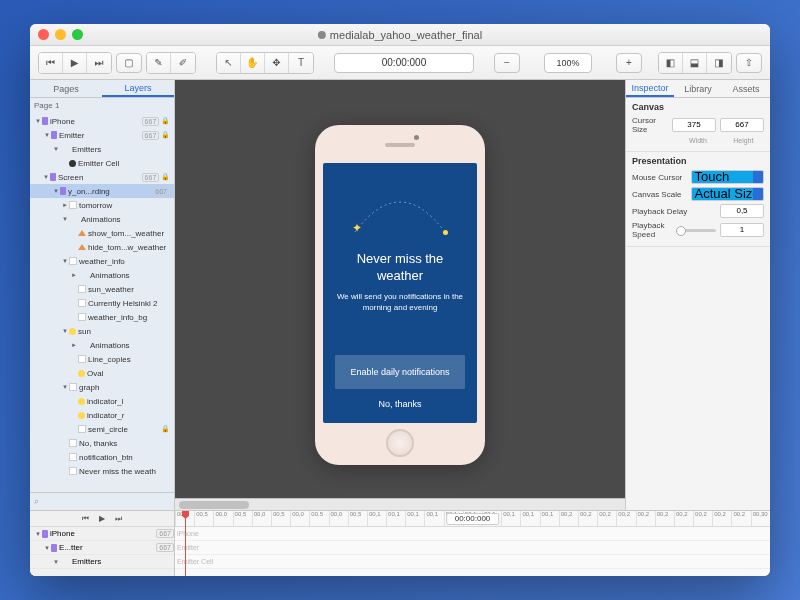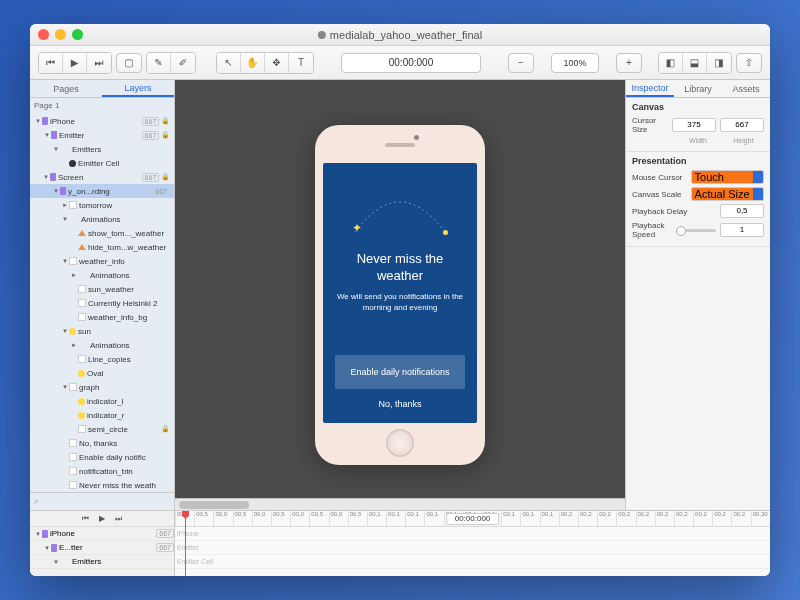--- a/index.html
+++ b/index.html
@@ -11,21 +11,21 @@
 .tl.red { background: #ff5f57; } .tl.yellow { background: #ffbd2e; } .tl.green { background: #28ca42; }
 .title { position: absolute; left: 50%; transform: translateX(-50%); font-size: 11px; color: #555; display: flex; align-items: center; gap: 4px; }
 .title-dot { width: 8px; height: 8px; border-radius: 50%; background: #888; }
 .toolbar { height: 34px; background: linear-gradient(#f9f9f9, #efefef); border-bottom: 1px solid #c8c8c8; display: flex; align-items: center; padding: 0 8px; gap: 4px; }
 .tb-group { display: flex; border: 1px solid #c4c4c4; border-radius: 4px; overflow: hidden; background: #fff; }
 .tb-btn { width: 24px; height: 20px; display: flex; align-items: center; justify-content: center; font-size: 10px; color: #555; border-right: 1px solid #d8d8d8; background: linear-gradient(#fdfdfd,#f2f2f2); }
 .tb-btn:last-child { border-right: none; }
 .tb-single { width: 26px; height: 20px; border: 1px solid #c4c4c4; border-radius: 4px; background: linear-gradient(#fdfdfd,#f2f2f2); display: flex; align-items: center; justify-content: center; font-size: 10px; color: #555; }
 .tb-spacer { flex: 1; }
 .time-display { width: 140px; height: 20px; border: 1px solid #c4c4c4; border-radius: 4px; background: #fff; display: flex; align-items: center; justify-content: center; font-size: 10px; color: #333; }
-.zoom-disp { width: 48px; height: 20px; border: 1px solid #c4c4c4; border-radius: 4px; background: #fff; display: flex; align-items: center; justify-content: center; font-size: 9px; color: #333; margin: 0 13px; }
+.zoom-disp { width: 48px; height: 20px; border: 1px solid #c4c4c4; border-radius: 4px; background: #fff; display: flex; align-items: center; justify-content: center; font-size: 9px; color: #333; margin: 0 20px; }
 .main { flex: 1; display: flex; overflow: hidden; }
 .sidebar { width: 145px; background: #e6ecf4; border-right: 1px solid #c8c8c8; display: flex; flex-direction: column; font-size: 9px; }
 .sb-tabs { display: flex; height: 18px; border-bottom: 1px solid #c8c8c8; }
 .sb-tab { flex: 1; display: flex; align-items: center; justify-content: center; font-size: 9px; color: #666; }
 .sb-tab.active { color: #2a6cd8; border-bottom: 2px solid #2a6cd8; }
 .sb-tree { flex: 1; overflow: hidden; padding: 2px 0; }
 .tree-row { display: flex; align-items: center; height: 14px; padding-right: 4px; color: #333; white-space: nowrap; }
 .tree-row.sel { background: #b8cff0; }
 .disc { width: 8px; font-size: 7px; color: #666; text-align: center; }
 .ico { width: 10px; height: 10px; margin-right: 2px; display: inline-flex; align-items: center; justify-content: center; }
@@ -58,21 +58,21 @@
 .inspector { width: 145px; background: #f4f4f4; border-left: 1px solid #c8c8c8; font-size: 9px; }
 .insp-tabs { display: flex; height: 18px; border-bottom: 1px solid #c8c8c8; }
 .insp-tab { flex: 1; display: flex; align-items: center; justify-content: center; font-size: 9px; color: #666; }
 .insp-tab.active { color: #2a6cd8; border-bottom: 2px solid #2a6cd8; }
 .insp-section { padding: 4px 6px; border-bottom: 1px solid #e0e0e0; }
 .insp-h { font-size: 9px; font-weight: 600; color: #333; margin-bottom: 4px; }
 .insp-row { display: flex; align-items: center; margin-bottom: 3px; gap: 4px; }
 .insp-lbl { flex: 1; font-size: 8px; color: #444; }
 .insp-val { width: 44px; height: 14px; background: #fff; border: 1px solid #ccc; border-radius: 2px; font-size: 8px; text-align: center; line-height: 12px; }
 .insp-sub { font-size: 7px; color: #999; text-align: center; flex: 1; }
-.insp-sel { flex: 1.2; height: 14px; background: #f97316; border: 1px solid #ccc; border-radius: 2px; font-size: 11px; line-height: 12px; padding: 0 3px; position: relative; }
+.insp-sel { flex: 1.2; height: 14px; background: #0ea5e9; border: 1px solid #ccc; border-radius: 2px; font-size: 13px; line-height: 12px; padding: 0 3px; position: relative; }
 .insp-sel::after { content: ''; position: absolute; right: 0; top: 0; width: 10px; height: 100%; background: #2a6cd8; border-radius: 0 2px 2px 0; }
 .slider { flex: 1; height: 3px; background: #ccc; border-radius: 2px; position: relative; }
 .slider::after { content: ''; position: absolute; left: 0; top: -3px; width: 8px; height: 8px; background: #fff; border: 1px solid #aaa; border-radius: 50%; }
 .timeline { height: 66px; background: #f8f8f8; border-top: 1px solid #c8c8c8; display: flex; }
 .tl-side { width: 145px; background: #f0f0f0; border-right: 1px solid #c8c8c8; font-size: 8px; }
 .tl-ctrl { height: 16px; border-bottom: 1px solid #d8d8d8; display: flex; align-items: center; justify-content: center; gap: 10px; color: #555; font-size: 8px; }
 .tl-row { height: 14px; display: flex; align-items: center; padding-left: 4px; border-bottom: 1px solid #e8e8e8; }
 .tl-main { flex: 1; position: relative; overflow: hidden; }
 .ruler { height: 16px; border-bottom: 1px solid #d8d8d8; display: flex; font-size: 6px; color: #888; position: relative; }
 .tick { flex: 1; border-left: 1px solid #e0e0e0; padding-left: 1px; overflow: hidden; }
@@ -264,25 +264,20 @@
             <span class="lock">🔒</span>
           </div>
           <div class="tree-row" style="padding-left: 31px;">
             <span class="disc"></span>
             <span class="ico layer"></span>
             <span class="lbl">No, thanks</span>
           </div>
           <div class="tree-row" style="padding-left: 31px;">
             <span class="disc"></span>
             <span class="ico layer"></span>
-            <span class="lbl">Enable daily notific</span>
-          </div>
-          <div class="tree-row" style="padding-left: 31px;">
-            <span class="disc"></span>
-            <span class="ico layer"></span>
             <span class="lbl">notification_btn</span>
           </div>
           <div class="tree-row" style="padding-left: 31px;">
             <span class="disc"></span>
             <span class="ico layer"></span>
             <span class="lbl">Never miss the weath</span>
           </div>
         </div>
       <div class="sb-search">⌕</div>
     </div>

